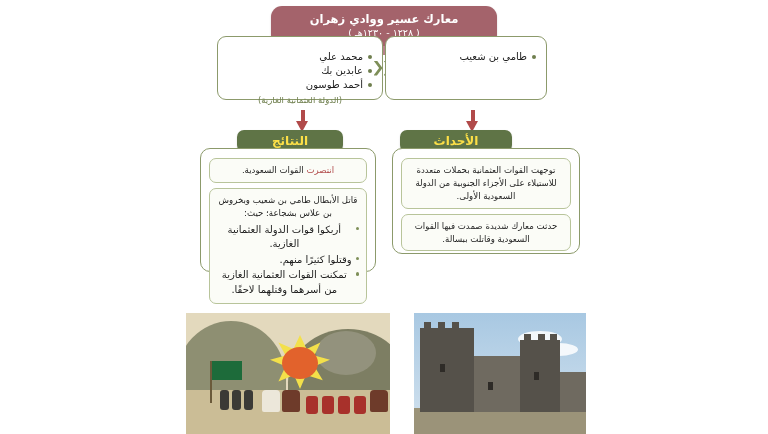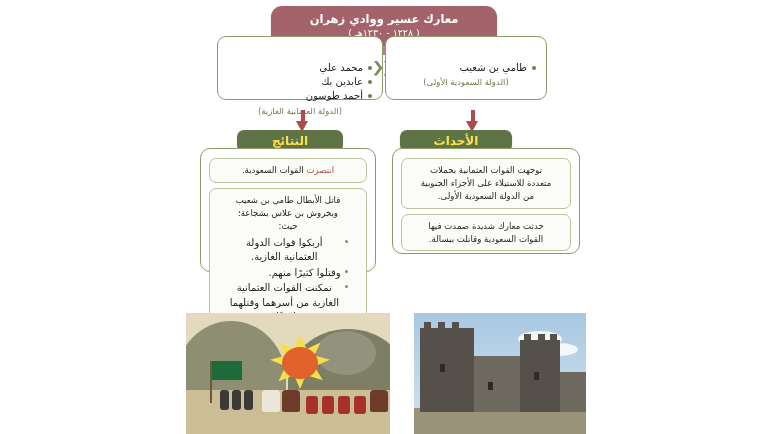--- a/index.html
+++ b/index.html
@@ -60,21 +60,21 @@
 
   
   .top-box {
     position: absolute;
     top: 36px;
     height: 64px;
     border: 1.6px solid #8c9a6b;
     border-radius: 9px;
     background: #ffffff;
     box-sizing: border-box;
-    padding: 24px 10px 6px 10px;
+    padding: 13px 10px 6px 10px;
   }
   .top-box.right { right: 385px; width: 166px; }   
   .top-box.left  { left: 385px;  width: 162px; }   
 
   .bullet-line {
     display: flex;
     align-items: center;
     justify-content: flex-start;
     gap: 5px;
     font-size: 10px;
@@ -169,21 +169,21 @@
     justify-content: center;
     box-shadow: 0 1px 2px rgba(0,0,0,0.15);
   }
   .panel-head.results { right: 425px; width: 106px; }
   .panel-head.events  { left: 400px;  width: 112px; }
 
   .inner-card {
     border: 1.1px solid #b8c49a;
     border-radius: 7px;
     background: #fbfcf7;
-    padding: 5px 18px;
+    padding: 5px 7px;
     margin: 0 0 5px 0;
     font-size: 8.6px;
     color: #1d1d1d;
     line-height: 1.5;
     text-align: center;
   }
   .panel-body {
     padding: 9px 8px 6px 8px;
   }
   .inner-card.left-align { text-align: center; }
@@ -283,21 +283,20 @@
   <div class="chevrons">
     <span class="chev"></span>
       <span class="chev"></span>
   </div>
 
   <div class="top-box left">
     <div class="bullet-line">
       <span class="dot"></span>
       <span>طامي بن شعيب</span>
     </div>
-    <div class="sub-note">(الدولة السعودية الأولى)</div>
   </div>
 
   <div class="red-arrow a1">
     <span class="shaft"></span>
       <span class="head"></span>
   </div>
   <div class="red-arrow a2">
     <span class="shaft"></span>
       <span class="head"></span>
   </div>

